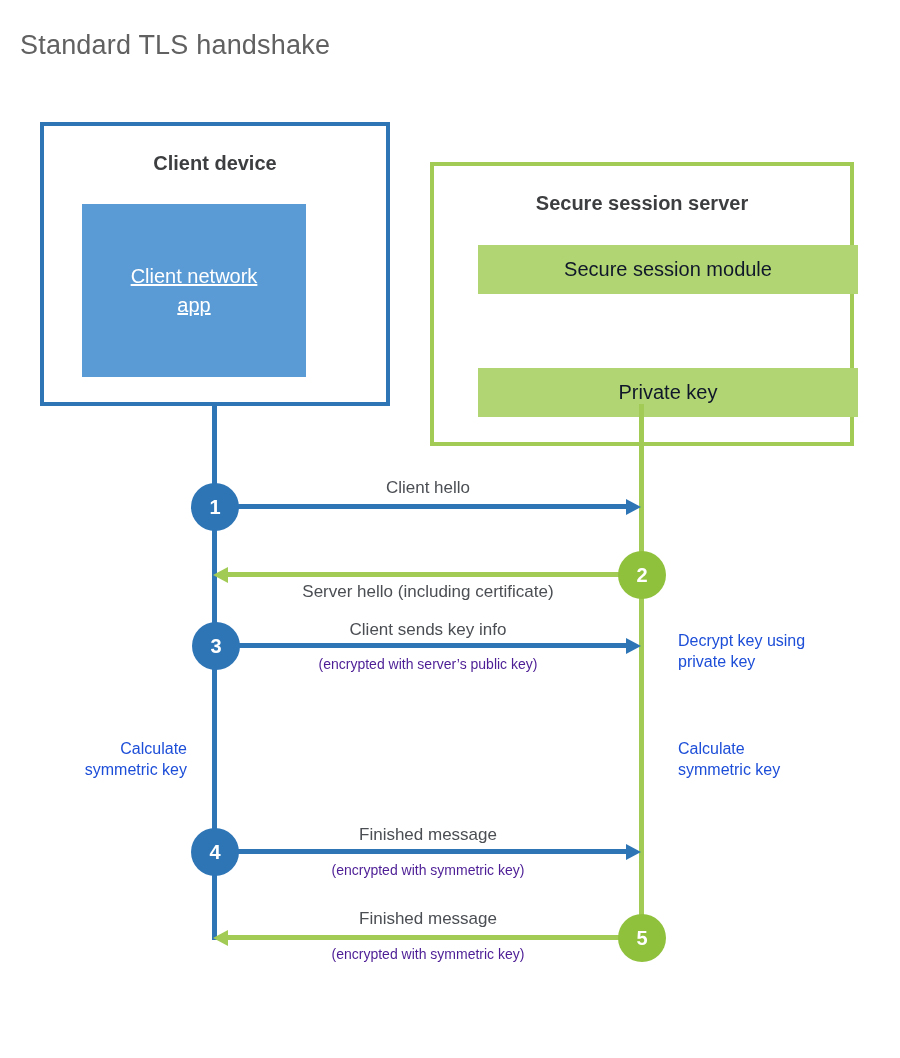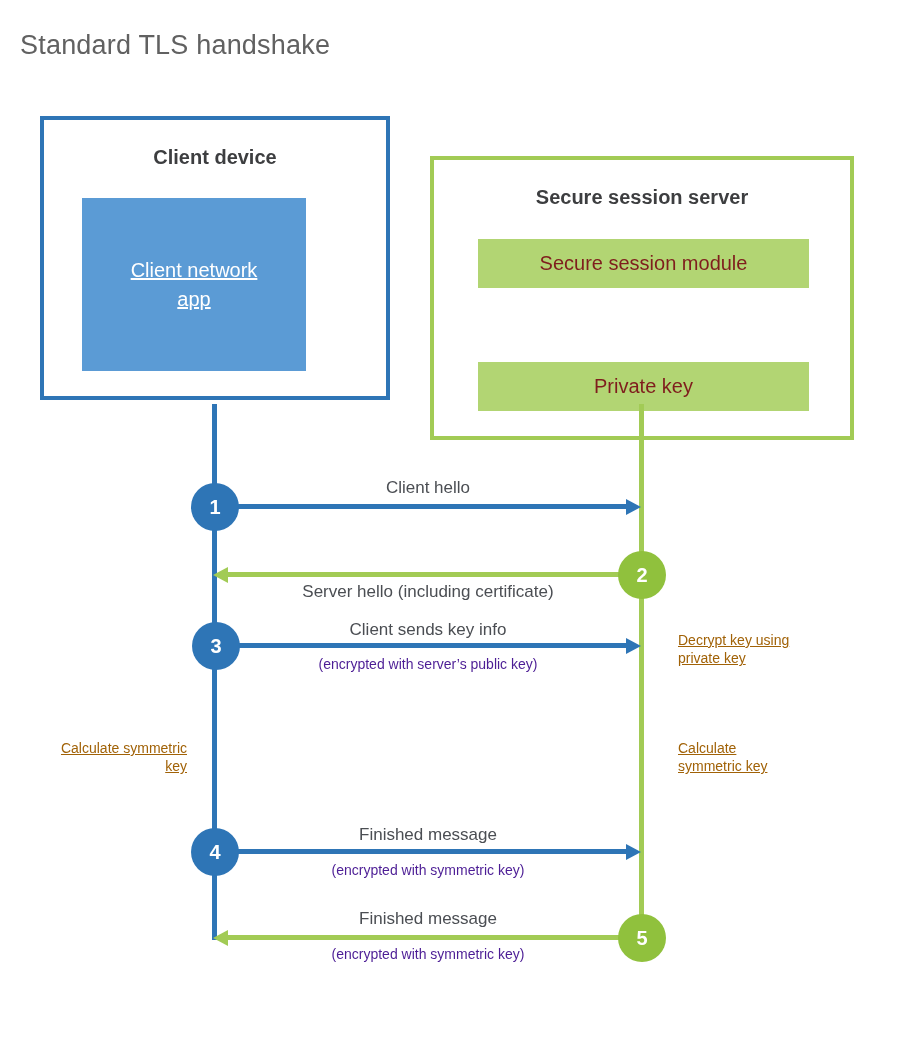--- a/index.html
+++ b/index.html
@@ -5,38 +5,38 @@
   html,body { margin:0; padding:0; background:#ffffff; }
   .stage {
     position:relative; width:900px; height:1058px; background:#ffffff;
     font-family:"Liberation Sans", sans-serif; overflow:hidden;
   }
   .page-title {
     position:absolute; left:20px; top:30px;
     font-size:27px; font-weight:400; color:#616161; letter-spacing:0.2px;
   }
   .entity-box {
-    position:absolute; box-sizing:border-box; top:116px; height:284px; background:#ffffff;
+    position:absolute; box-sizing:border-box; top:122px; height:284px; background:#ffffff;
   }
   .client-box { left:40px; width:350px; border:4px solid var(--blue); }
   .server-box { left:430px; width:424px; border:4px solid var(--green);margin-top:40px; }
   .entity-heading {
     position:absolute; left:0; right:0; top:26px; text-align:center;
     font-size:20px; font-weight:bold; color:#3d3e40;
   }
   .app-box {
     position:absolute; left:38px; top:78px; width:224px; height:173px;
     background:var(--blue-fill); color:#ffffff;
     display:flex; align-items:center; justify-content:center; text-align:center;
     font-size:20px; line-height:1.45;text-decoration:underline;
   }
   .app-box span { display:inline-block; width:160px; }
   .module-bar {
-    position:absolute; left:44px; width:331px; height:49px;
-    background:var(--green-fill); color:#7f1d1d; font-size:20px;
+    position:absolute; left:44px; width:380px; height:49px;
+    background:var(--green-fill); color:#0f172a; font-size:20px;
     display:flex; align-items:center; justify-content:center;
   }
   .bar-1 { top:79px; } .bar-2 { top:140px; } .bar-3 { top:202px; }
   .vline { position:absolute; width:5px; z-index:1; }
   .client-lifeline { left:212px; top:404px; height:536px; background:var(--blue); }
   .server-lifeline { left:639px; top:404px; height:534px; background:var(--green); }
   .circle {
     position:absolute; width:48px; height:48px; border-radius:50%;
     color:#ffffff; font-weight:bold; font-size:20px;
     display:flex; align-items:center; justify-content:center; z-index:3;
@@ -54,21 +54,21 @@
   .head.left  { border-right:15px solid var(--green); }
   .msg-label {
     position:absolute; left:215px; width:426px; text-align:center;
     font-size:17px; color:#4b4e53;
   }
   .msg-sub {
     position:absolute; left:215px; width:426px; text-align:center;
     font-size:14px; color:#4c1d95;
   }
   .side-note {
-    position:absolute; font-size:14px; color:#a16207; line-height:1.3;text-decoration:underline;
+    position:absolute; font-size:16px; color:#1d4ed8; line-height:1.3;
   }
   .note-decrypt { left:678px; top:631px; width:128px; text-align:left; }
   .note-calc-left { left:58px; top:739px; width:129px; text-align:right; }
   .note-calc-right { left:678px; top:739px; width:110px; text-align:left; }
 </style>
 </head>
 <body>
 
 <div class="stage">
 

